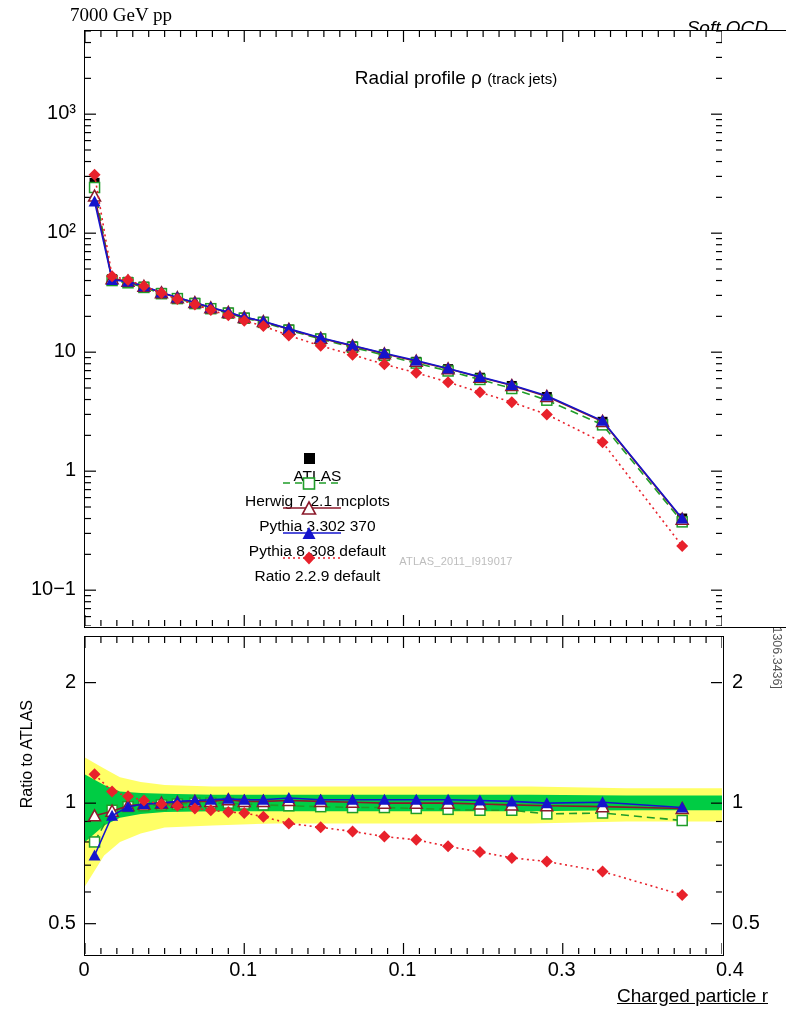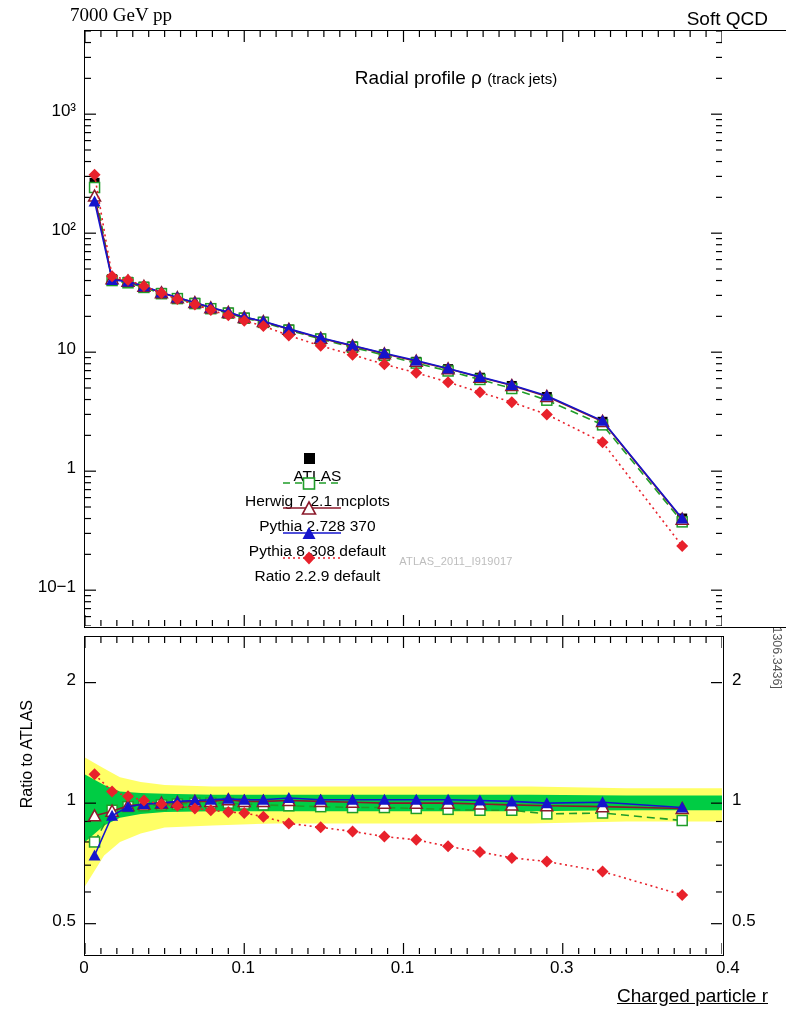--- a/index.html
+++ b/index.html
@@ -1,42 +1,42 @@
 <!DOCTYPE html>
 <html><head>
 <meta charset="utf-8">
 <style>
   html,body{margin:0;padding:0;background:#ffffff;}
   body{width:786px;height:1024px;font-family:"Liberation Sans",sans-serif;color:#000;}
   #root{position:relative;width:786px;height:1024px;overflow:hidden;}
 
   .hdr{position:absolute;font-size:19px;color:#000;}
   #hdr-left{left:70px;top:4px;font-family:Liberation Serif, serif;}
-  #hdr-right{right:18px;top:8px;}
+  #hdr-right{right:18px;top:17px;font-style:italic;}
 
   .side{position:absolute;writing-mode:vertical-rl;text-orientation:mixed;
         font-size:12.5px;color:#555;}
   #side1{right:2px;top:40px;}
   #side3{right:2px;top:500px;}
 
   
   #mainPanel{position:absolute;left:84px;top:30px;width:744px;height:598px;
              border:1.4px solid #000;box-sizing:border-box;background:#fff;}
   #ratioPanel{position:absolute;left:84px;top:636px;width:640px;height:320px;
               border:1.4px solid #000;box-sizing:border-box;background:#fff;}
 
   .plotTitle{position:absolute;left:0;right:0;top:36px;text-align:center;
              font-size:19px;}
   .plotTitle .sm{font-size:15px;}
 
   .watermark{position:absolute;left:0;right:0;top:524px;text-align:center;
              font-size:11px;color:#bdbdbd;letter-spacing:.2px;}
 
   
-  .tick{position:absolute;font-size:17px;color:#000;}
+  .tick{position:absolute;font-size:20px;color:#000;}
 
   #xlabel{position:absolute;right:18px;top:985px;font-size:19px;text-decoration:underline;}
   #ylabelRatio{position:absolute;left:18px;top:700px;writing-mode:vertical-rl;
                transform:rotate(180deg);font-size:16px;}
 
   
   #legend{position:absolute;left:160px;top:418px;font-size:15.5px;}
   #legend .row{height:25px;display:flex;align-items:center;flex-direction:column;}
   #legend .key{width:62px;height:18px;position:relative;margin-right:10px;}
   #legend .lbl{white-space:nowrap;}
@@ -370,21 +370,21 @@
       </span>
       <span class="lbl">Herwig 7.2.1 mcplots</span>
     </div>
     <div class="row">
       <span class="key">
         <svg width="62" height="18">
               <line x1="2" y1="9" x2="60" y2="9" stroke="#8b1a2b" stroke-width="1.6"></line>
               <polygon points="28,3 34.5,15 21.5,15" fill="#fff" stroke="#8b1a2b" stroke-width="1.6"></polygon>
             </svg>
       </span>
-      <span class="lbl">Pythia 2.728 370</span>
+      <span class="lbl">Pythia 3.302 370</span>
     </div>
     <div class="row">
       <span class="key">
         <svg width="62" height="18">
               <line x1="2" y1="9" x2="60" y2="9" stroke="#1414cc" stroke-width="1.6"></line>
               <polygon points="28,3 34.5,15 21.5,15" fill="#1414cc"></polygon>
             </svg>
       </span>
       <span class="lbl">Pythia 8.308 default</span>
     </div>

